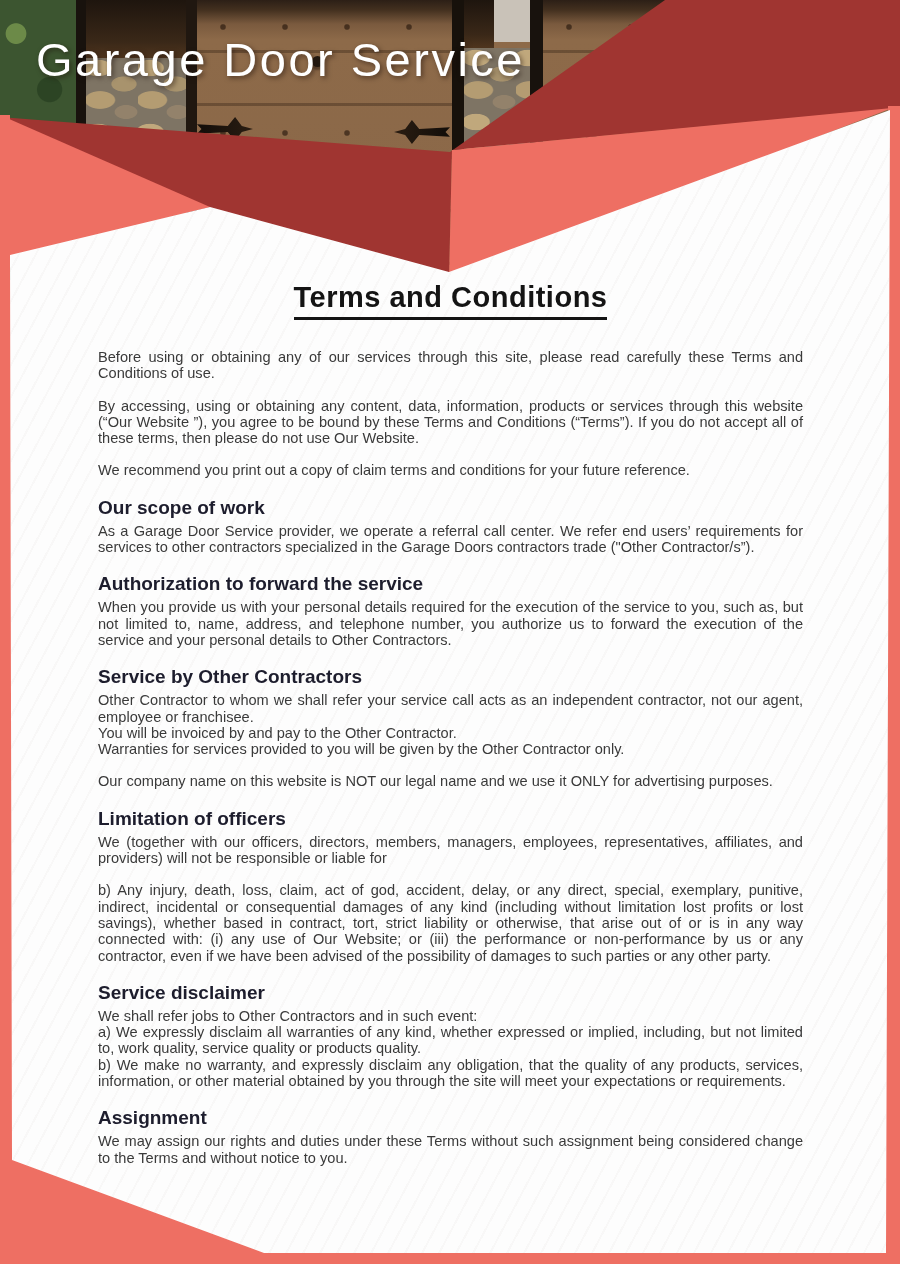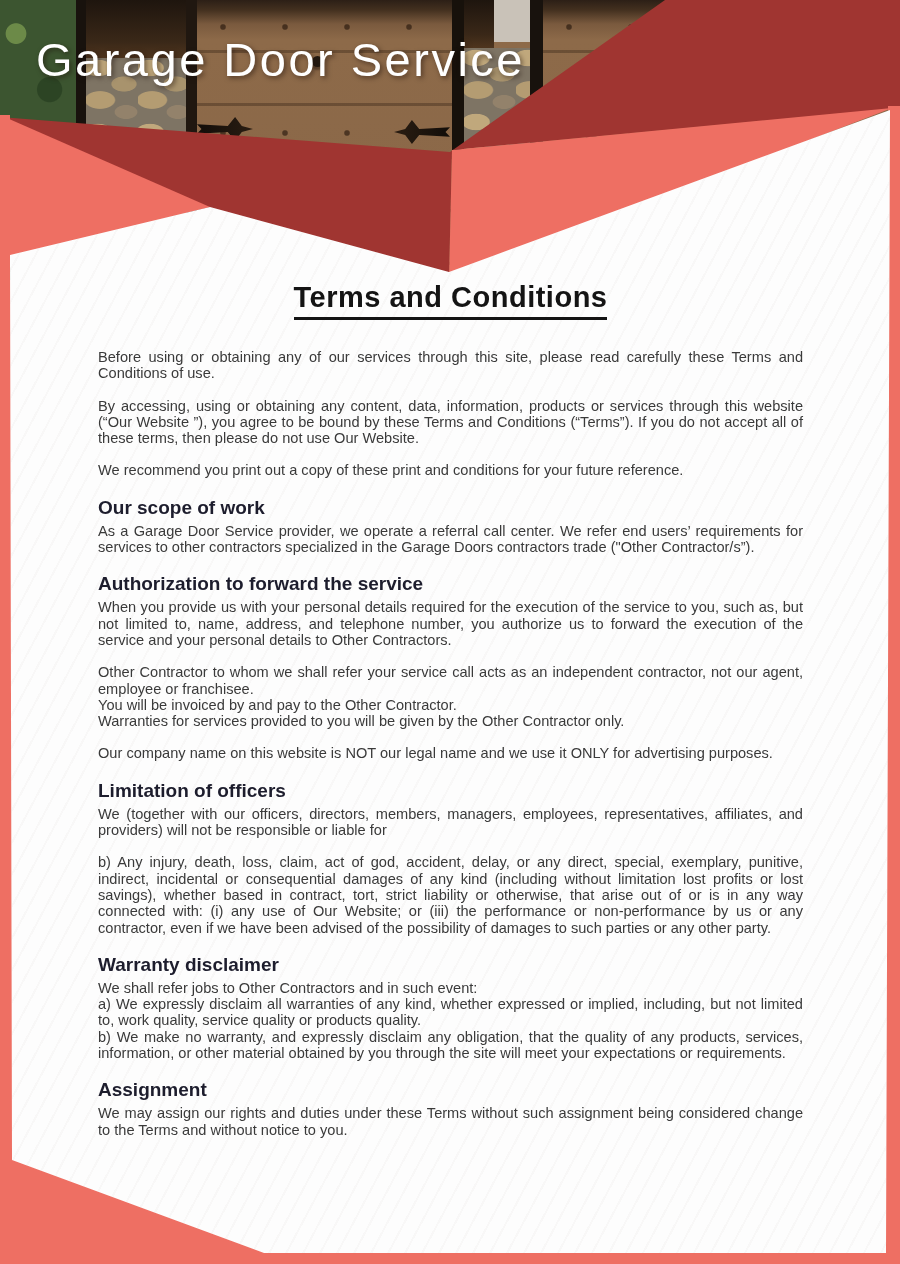--- a/index.html
+++ b/index.html
@@ -156,56 +156,57 @@
 
 <div class="panel"></div>
 
 <div class="content">
   <div class="title-row">
     <span class="doc-title">Terms and Conditions</span>
   </div>
   <div>
       <p class="para">Before using or obtaining any of our services through this site, please read carefully these Terms and Conditions of use.</p>
       <p class="para">By accessing, using or obtaining any content, data, information, products or services through this website (“Our Website ”), you agree to be bound by these Terms and Conditions (“Terms”). If you do not accept all of these terms, then please do not use Our Website.</p>
-      <p class="para">We recommend you print out a copy of these print and conditions for your future reference.</p>
+      <p class="para">We recommend you print out a copy of claim terms and conditions for your future reference.</p>
     </div>
   <div>
   <div class="section">
     <h3>Our scope of work</h3>
     <div class="sec-body">
           <p class="para">As a Garage Door Service provider, we operate a referral call center. We refer end users’ requirements for services to other contractors specialized in the Garage Doors contractors trade ("Other Contractor/s”).</p>
         </div>
   </div>
 
   <div class="section">
     <h3>Authorization to forward the service</h3>
     <div class="sec-body">
           <p class="para">When you provide us with your personal details required for the execution of the service to you, such as, but not limited to, name, address, and telephone number, you authorize us to forward the execution of the service and your personal details to Other Contractors.</p>
         </div>
   </div>
 
   <div class="section">
+    <h3>Service by Other Contractors</h3>
     <div class="sec-body">
           <p class="para">Other Contractor to whom we shall refer your service call acts as an independent contractor, not our agent, employee or franchisee.
 You will be invoiced by and pay to the Other Contractor.
 Warranties for services provided to you will be given by the Other Contractor only.</p>
           <p class="para">Our company name on this website is NOT our legal name and we use it ONLY for advertising purposes.</p>
         </div>
   </div>
 
   <div class="section">
     <h3>Limitation of officers</h3>
     <div class="sec-body">
           <p class="para">We (together with our officers, directors, members, managers, employees, representatives, affiliates, and providers) will not be responsible or liable for</p>
           <p class="para">b) Any injury, death, loss, claim, act of god, accident, delay, or any direct, special, exemplary, punitive, indirect, incidental or consequential damages of any kind (including without limitation lost profits or lost savings), whether based in contract, tort, strict liability or otherwise, that arise out of or is in any way connected with: (i) any use of Our Website; or (iii) the performance or non-performance by us or any contractor, even if we have been advised of the possibility of damages to such parties or any other party.</p>
         </div>
   </div>
 
   <div class="section">
-    <h3>Warranty disclaimer</h3>
+    <h3>Service disclaimer</h3>
     <div class="sec-body">
           <p class="para">We shall refer jobs to Other Contractors and in such event:
 a) We expressly disclaim all warranties of any kind, whether expressed or implied, including, but not limited to, work quality, service quality or products quality.
 b) We make no warranty, and expressly disclaim any obligation, that the quality of any products, services, information, or other material obtained by you through the site will meet your expectations or requirements.</p>
         </div>
   </div>
 
   <div class="section">
     <h3>Assignment</h3>
     <div class="sec-body">

